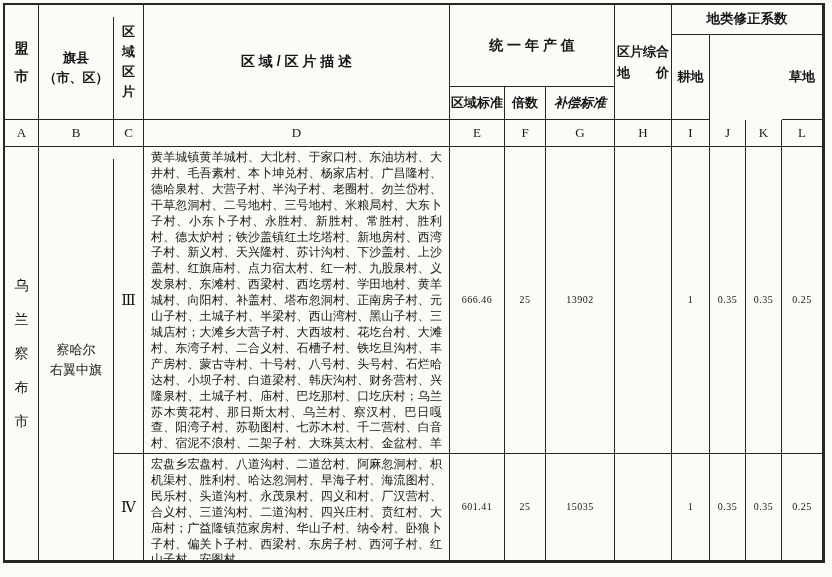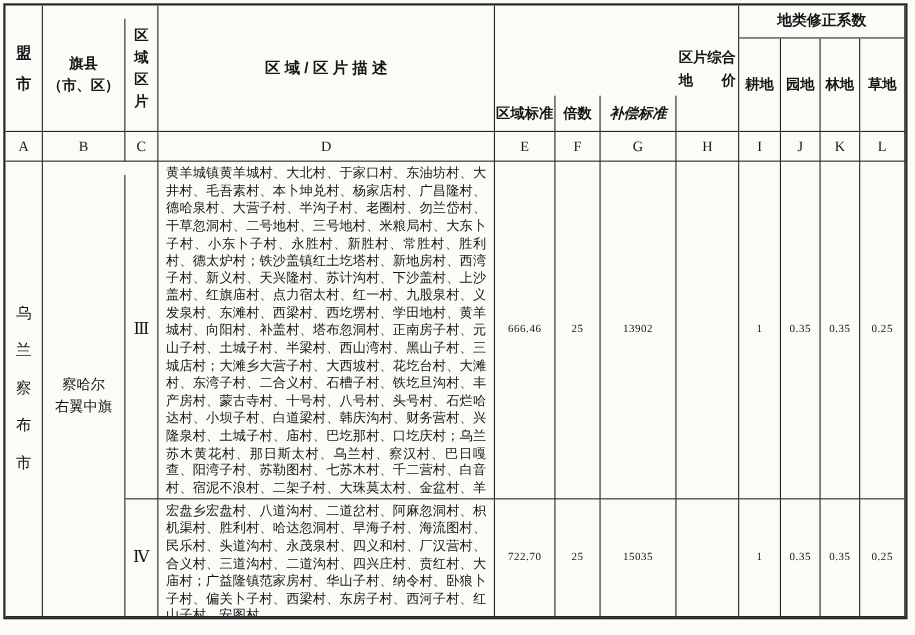--- a/index.html
+++ b/index.html
@@ -62,37 +62,36 @@
   <div class="cell hd pre banner2" style="grid-column:2;grid-row:1/4;font-weight:bold;">旗县
 （市、区）</div>
 
   <div class="cell hd pre vzone" style="grid-column:3;grid-row:1/4;">区
 域
 区
 片</div>
 
   <div class="cell hd" style="grid-column:4;grid-row:1/4;">区 域 / 区 片 描 述</div>
 
+  <div class="cell hd" style="grid-column:5/8;grid-row:1/3;">统 一 年 产 值</div>
 
   <div class="cell hd sub" style="grid-column:5;grid-row:3;">区域标准</div>
 
   <div class="cell hd sub" style="grid-column:6;grid-row:3;">倍数</div>
 
   <div class="cell hd sub" style="grid-column:7;grid-row:3;font-style:italic;">补偿标准</div>
 
   <div class="cell hd pre hprice" style="grid-column:8;grid-row:1/4;">区片综合
 地　　价</div>
 
   <div class="cell hd" style="grid-column:9/13;grid-row:1;font-size:13.5px;">地类修正系数</div>
 
   <div class="cell hd sub" style="grid-column:9;grid-row:2/4;">耕地</div>
 
-  <div class="cell hd sub" style="grid-column:10;grid-row:2/4;">园地</div>
 
-  <div class="cell hd sub" style="grid-column:11;grid-row:2/4;">林地</div>
 
   <div class="cell hd sub" style="grid-column:12;grid-row:2/4;">草地</div>
 
   <div class="cell letter" style="grid-column:1;grid-row:4;">A</div>
   <div class="cell letter" style="grid-column:2;grid-row:4;">B</div>
   <div class="cell letter" style="grid-column:3;grid-row:4;">C</div>
   <div class="cell letter" style="grid-column:4;grid-row:4;">D</div>
   <div class="cell letter" style="grid-column:5;grid-row:4;">E</div>
   <div class="cell letter" style="grid-column:6;grid-row:4;">F</div>
   <div class="cell letter" style="grid-column:7;grid-row:4;">G</div>
@@ -117,21 +116,21 @@
   <div class="cell num" style="grid-column:6;grid-row:5;">25</div>
   <div class="cell num" style="grid-column:7;grid-row:5;">13902</div>
   <div class="cell num" style="grid-column:8;grid-row:5;"></div>
   <div class="cell num" style="grid-column:9;grid-row:5;">1</div>
   <div class="cell num" style="grid-column:10;grid-row:5;">0.35</div>
   <div class="cell num" style="grid-column:11;grid-row:5;">0.35</div>
   <div class="cell num" style="grid-column:12;grid-row:5;">0.25</div>
 
   <div class="cell zone-num" style="grid-column:3;grid-row:6;">Ⅳ</div>
   <div class="cell desc" style="grid-column:4;grid-row:6;">宏盘乡宏盘村、八道沟村、二道岔村、阿麻忽洞村、枳机渠村、胜利村、哈达忽洞村、早海子村、海流图村、民乐村、头道沟村、永茂泉村、四义和村、厂汉营村、合义村、三道沟村、二道沟村、四兴庄村、贲红村、大庙村；广益隆镇范家房村、华山子村、纳令村、卧狼卜子村、偏关卜子村、西梁村、东房子村、西河子村、红山子村、安图村、</div>
-  <div class="cell num" style="grid-column:5;grid-row:6;">722.70</div>
+  <div class="cell num" style="grid-column:5;grid-row:6;">601.41</div>
   <div class="cell num" style="grid-column:6;grid-row:6;">25</div>
   <div class="cell num" style="grid-column:7;grid-row:6;">15035</div>
   <div class="cell num" style="grid-column:8;grid-row:6;"></div>
   <div class="cell num" style="grid-column:9;grid-row:6;">1</div>
   <div class="cell num" style="grid-column:10;grid-row:6;">0.35</div>
   <div class="cell num" style="grid-column:11;grid-row:6;">0.35</div>
   <div class="cell num" style="grid-column:12;grid-row:6;">0.25</div>
 
 </div>
 

